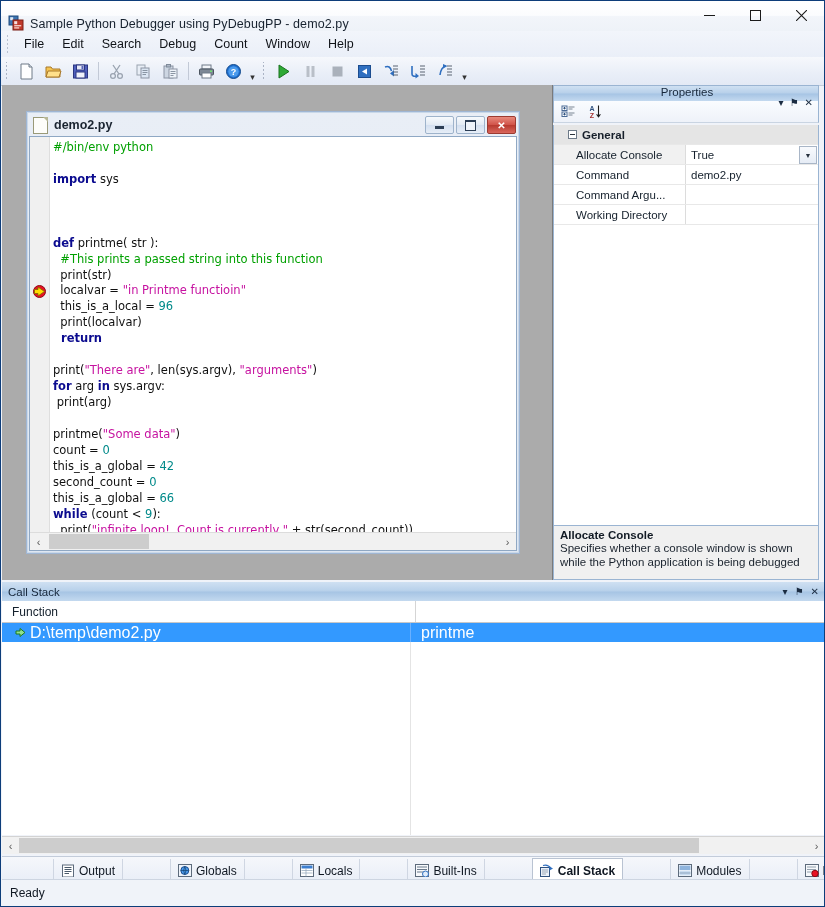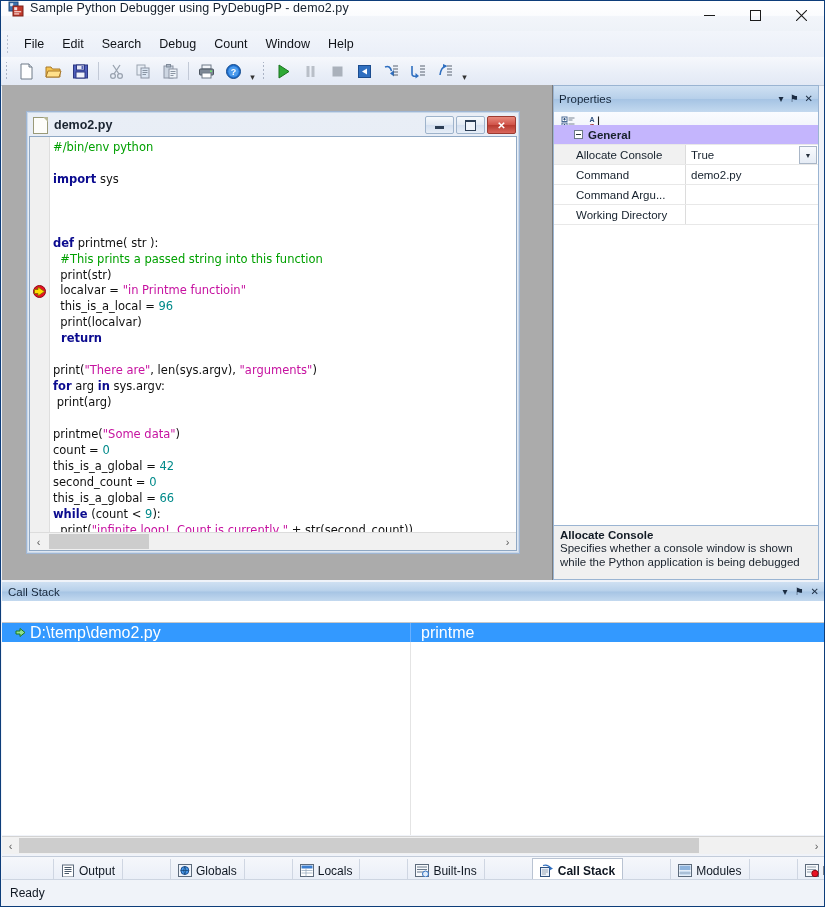--- a/index.html
+++ b/index.html
@@ -18,21 +18,21 @@
     background: #f0f3f9;
     overflow: hidden;
   }
 
   
   #titlebar {
     position: absolute; left: 0; top: 0;
     width: 823px; height: 30px;
     background: linear-gradient(to bottom, #ffffff 0%, #fbfcfe 48%, #f2f5fa 52%, #eef2f8 100%);
     border-bottom: 1px solid #c8cedb;
-    display: flex; align-items: flex-start;
+    display: flex; align-items: flex-end;
   }
   #titlebar .app-icon {
     width: 16px; height: 16px; margin-left: 7px; margin-right: 6px;
     position: relative; flex: none;
   }
   #titlebar .title-text {
     font-size: 12.5px; color: #17222f; letter-spacing: .1px;
     white-space: nowrap;
   }
   .win-btns { margin-left: auto; display: flex; height: 30px; }
@@ -185,26 +185,26 @@
   }
   #hscroll-code .track { flex: 1; }
 
   
   #properties {
     position: absolute; left: 552px; top: 84px;
     width: 266px; height: 495px;
     background: #f0f3f9;
   }
   .panel-title {
-    height: 27px; display: flex; align-items: center;
+    height: 16px; display: flex; align-items: center;
     background: linear-gradient(to bottom, #cfe0f2 0%, #b7d0ea 48%, #a6c4e4 52%, #c3d9ef 100%);
     border: 1px solid #9ab4d2; border-bottom: none;
     box-sizing: border-box;
     padding: 0 3px 0 5px;
-    font-size: 11.5px; color: #15263a;
+    font-size: 11.5px; color: #15263a; flex-direction: column;
   }
   .panel-title .actions { margin-left: auto; display: flex; align-items: center; gap: 6px; padding-right: 2px; }
   .panel-title .actions span { font-size: 10px; color: #1b2c42; line-height: 1; }
   .pin-glyph { font-size: 11px; }
 
   #prop-toolbar {
     height: 22px;
     background: linear-gradient(to bottom, #fafcff 0%, #eef2f9 100%);
     border-left: 1px solid #9ab4d2; border-right: 1px solid #9ab4d2;
     border-bottom: 1px solid #c9d4e2;
@@ -220,22 +220,22 @@
     position: absolute; left: 0; top: 40px;
     width: 266px; height: 412px;
     background: #ffffff;
     border-left: 1px solid #9ab4d2; border-right: 1px solid #9ab4d2;
     box-sizing: border-box;
     overflow: hidden;
   }
   .prop-row { display: flex; height: 19px; align-items: stretch; border-bottom: 1px solid #e8e8e8; }
   .prop-cat {
     display: flex; align-items: center; gap: 5px;
-    height: 19px; padding-left: 20px;
-    background: #c4b5fd; border-bottom: 1px solid #e8e8e8;
+    height: 19px; padding-left: 14px;
+    background: #e5e5e5; border-bottom: 1px solid #e8e8e8;
   }
   .expander {
     width: 9px; height: 9px; box-sizing: border-box;
     border: 1px solid #6d7a88; background: #fff;
     position: relative; flex: none;
   }
   .expander:before {
     content: ""; position: absolute; left: 1px; top: 3px; width: 5px; height: 1px; background: #2b333c;
   }
   .prop-cat-label { font-weight: bold; font-size: 11.5px; color: #17202b; }
@@ -638,20 +638,21 @@
       <span class="actions">
         <span>▾</span>
         <span class="pin-glyph">⚑</span>
         <span>✕</span>
       </span>
     </div>
 
     <div id="cs-grid">
       <div class="cs-empty-grid"></div>
       <div class="cs-header">
+        <span class="cs-hcell col-function">Function</span>
       </div>
       <div class="cs-row sel" style="position:relative;">
         <span class="cs-marker" style="top:4px;">
           <svg width="11" height="11" viewBox="0 0 11 11">
             <path d="M1 4 h4 V1.5 L10 5.5 L5 9.5 V7 H1 z" fill="#8fe08f" stroke="#1f7a1f" stroke-width="1"></path>
           </svg>
         </span>
         <span class="cs-cell col-module" style="padding-left:28px;">D:\temp\demo2.py</span>
         <span class="cs-cell col-function">printme</span>
       </div>

